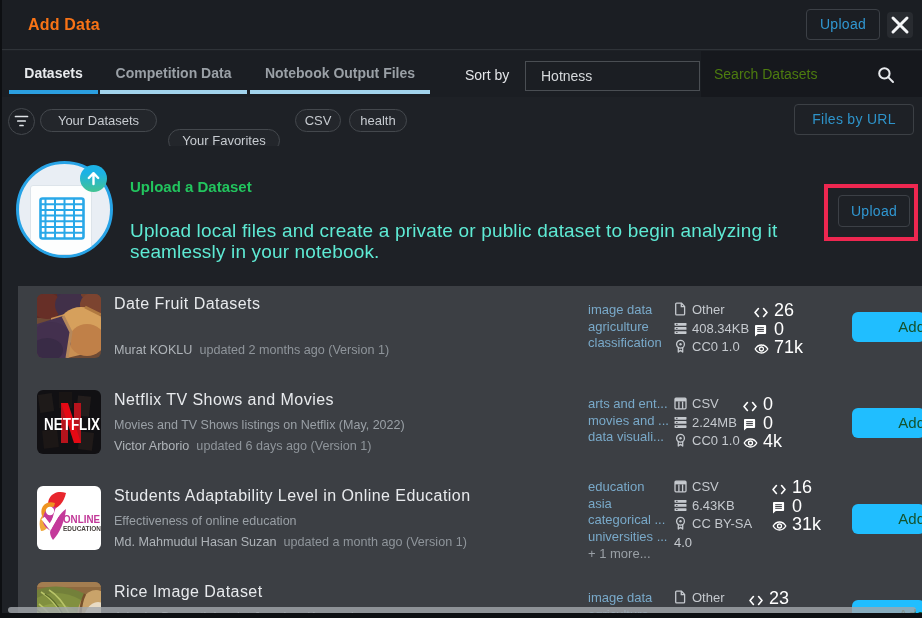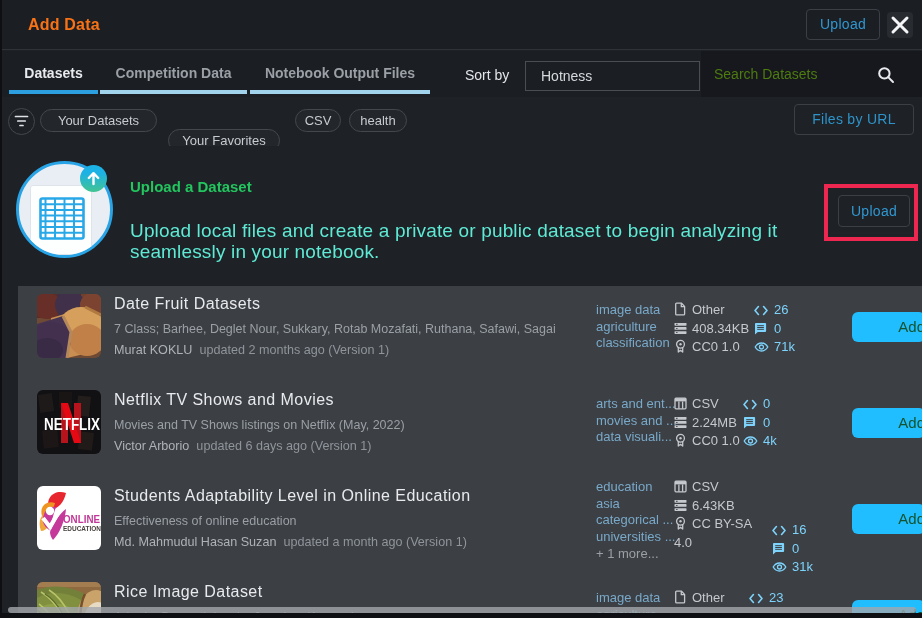--- a/index.html
+++ b/index.html
@@ -45,25 +45,25 @@
 #redbox { position:absolute; left:822px; top:38px; width:94px; height:57px; border:4px solid #ee2750; }
 #btn-upload-banner { left:836px; top:49px; width:72px; height:32px; line-height:30px; }
 
 #rows { position:absolute; left:16px; top:286px; width:920px; height:327px; background:#3c3f44; }
 .row { position:absolute; left:0; width:920px; height:96px; }
 .thumb { position:absolute; left:19px; top:8px; width:64px; height:64px; border-radius:6px; overflow:hidden; }
 .rtitle { position:absolute; left:96px; top:9px; font-size:16px; color:#e8eaed; letter-spacing:.45px; }
 .rdesc { position:absolute; left:96px; top:36px; font-size:12.5px; color:#9aa0a6; }
 .rauthor { position:absolute; left:96px; top:57px; font-size:12.6px; color:#8f959b; }
 .rauthor b { color:#aeb3b8; font-weight:normal;margin-top:16px; }
-.tags { position:absolute; left:570px; font-size:13px; line-height:16.7px; color:#79a9c9; white-space:nowrap;margin-left:8px; }
+.tags { position:absolute; left:570px; font-size:13px; line-height:16.7px; color:#79a9c9; white-space:nowrap; }
 .more { color:#9aa0a6; }
 .meta { position:absolute; left:656px; font-size:13px; line-height:16.7px; color:#c5c9ce; }
 .meta .ic { display:inline-block; width:18px; vertical-align:-2px; }
-.stats { position:absolute; font-size:13px; line-height:16.7px; color:#7dd3fc; }
+.stats { position:absolute; font-size:18px; line-height:16.7px; color:#ffffff; }
 .stats .ic { display:inline-block; width:20px; vertical-align:-2px; }
 .addbtn { position:absolute; left:834px; top:26px; width:73px; height:30px; background:#20beff; border-radius:6px; color:#14532d; font-size:15px; text-align:right; line-height:30px; }
 
 #scrollbar { position:absolute; left:6px; top:607px; width:908px; height:6px; background:rgba(162,167,172,.8); border-radius:3px; }
 </style>
 </head>
 <body>
 <div id="modal">
   <div id="titlebar">
     <h1>Add Data</h1>
@@ -132,21 +132,20 @@
         <path d="M14 24 L48 14 L64 22 L64 56 L30 64 L14 46z" fill="#c98f52"></path>
         <ellipse cx="44" cy="32" rx="22" ry="19" fill="#d6a05c"></ellipse>
         <ellipse cx="50" cy="46" rx="18" ry="16" fill="#c08048"></ellipse>
         <path d="M0 30 L26 22 L34 38 L30 64 L0 64z" fill="#463352"></path>
         <ellipse cx="14" cy="46" rx="20" ry="18" fill="#43304e"></ellipse>
         <ellipse cx="10" cy="56" rx="16" ry="12" fill="#392b46"></ellipse>
         <path d="M26 22 L34 38 L30 64" stroke="#b5885c" stroke-width="3" fill="none"></path>
         <path d="M48 13 L64 21" stroke="#b07940" stroke-width="3" fill="none"></path>
       </svg></div>
       <div class="rtitle">Date Fruit Datasets</div>
-      <div class="rdesc">7 Class; Barhee, Deglet Nour, Sukkary, Rotab Mozafati, Ruthana, Safawi, Sagai</div>
       <div class="rauthor"><b>Murat KOKLU</b>&nbsp; updated 2 months ago (Version 1)</div>
       <div class="tags" style="top:16px;">image data<br>agriculture<br>classification</div>
       <div class="meta" style="top:16px;">
         <span class="ic"><svg width="13" height="14" viewBox="0 0 13 14">
               <path d="M2.6 1.2h4.9L10.6 4.4V12a0.9 0.9 0 0 1-0.9 0.9H2.6a0.9 0.9 0 0 1-0.9-0.9V2.1a0.9 0.9 0 0 1 0.9-0.9z" fill="none" stroke="currentColor" stroke-width="1.3"></path>
               <path d="M7.3 1.2v3.4h3.3" fill="none" stroke="currentColor" stroke-width="1.3"></path>
             </svg></span>Other<br>
         <span class="ic"><svg width="13" height="13" viewBox="0 0 13 13">
               <rect x="0.5" y="1" width="12" height="2.7" rx="0.6" fill="currentColor"></rect>
               <rect x="0.5" y="5.1" width="12" height="2.7" rx="0.6" fill="currentColor"></rect>
@@ -255,21 +254,21 @@
               <rect x="0.5" y="9.2" width="12" height="2.7" rx="0.6" fill="currentColor"></rect>
               <path d="M2.2 2.35h1.3 M2.2 6.45h1.3 M2.2 10.55h1.3" stroke="#3c3f44" stroke-width="1.1"></path>
             </svg></span>6.43KB<br>
         <span class="ic"><svg width="13" height="14" viewBox="0 0 13 14">
               <circle cx="6.5" cy="5.2" r="3.9" fill="none" stroke="currentColor" stroke-width="1.3"></circle>
               <path d="M4.3 8.2 L4.3 13 L6.5 11.3 L8.7 13 L8.7 8.2" fill="none" stroke="currentColor" stroke-width="1.3" stroke-linejoin="round"></path>
               <circle cx="6.5" cy="5.2" r="1.2" fill="currentColor"></circle>
             </svg></span>CC BY-SA<br>
         4.0
       </div>
-      <div class="stats" style="top:1px;left:754px;margin-top:43px;">
+      <div class="stats" style="top:1px;left:754px;">
         <span class="ic"><svg width="14" height="11" viewBox="0 0 14 11">
               <path d="M4.4 1.5 L1 5.5 L4.4 9.5 M9.6 1.5 L13 5.5 L9.6 9.5" fill="none" stroke="currentColor" stroke-width="1.6" stroke-linecap="round" stroke-linejoin="round"></path>
             </svg></span>16<br>
         <span class="ic"><svg width="13" height="13" viewBox="0 0 13 13">
               <path d="M1 1.8 a0.9 0.9 0 0 1 0.9-0.9 H11.2 a0.9 0.9 0 0 1 0.9 0.9 V9 a0.9 0.9 0 0 1-0.9 0.9 H3.8 L1 12.5z" fill="currentColor"></path>
               <path d="M3.2 3.7h6.7 M3.2 5.5h6.7 M3.2 7.3h6.7" stroke="#3c3f44" stroke-width="1"></path>
             </svg></span>0<br>
         <span class="ic"><svg width="15" height="12" viewBox="0 0 15 12">
               <path d="M7.5 2 C4.2 2 1.9 4.8 1.2 6 C1.9 7.2 4.2 10 7.5 10 C10.8 10 13.1 7.2 13.8 6 C13.1 4.8 10.8 2 7.5 2z" fill="none" stroke="currentColor" stroke-width="1.3"></path>
               <circle cx="7.5" cy="6" r="2" fill="none" stroke="currentColor" stroke-width="1.3"></circle>

